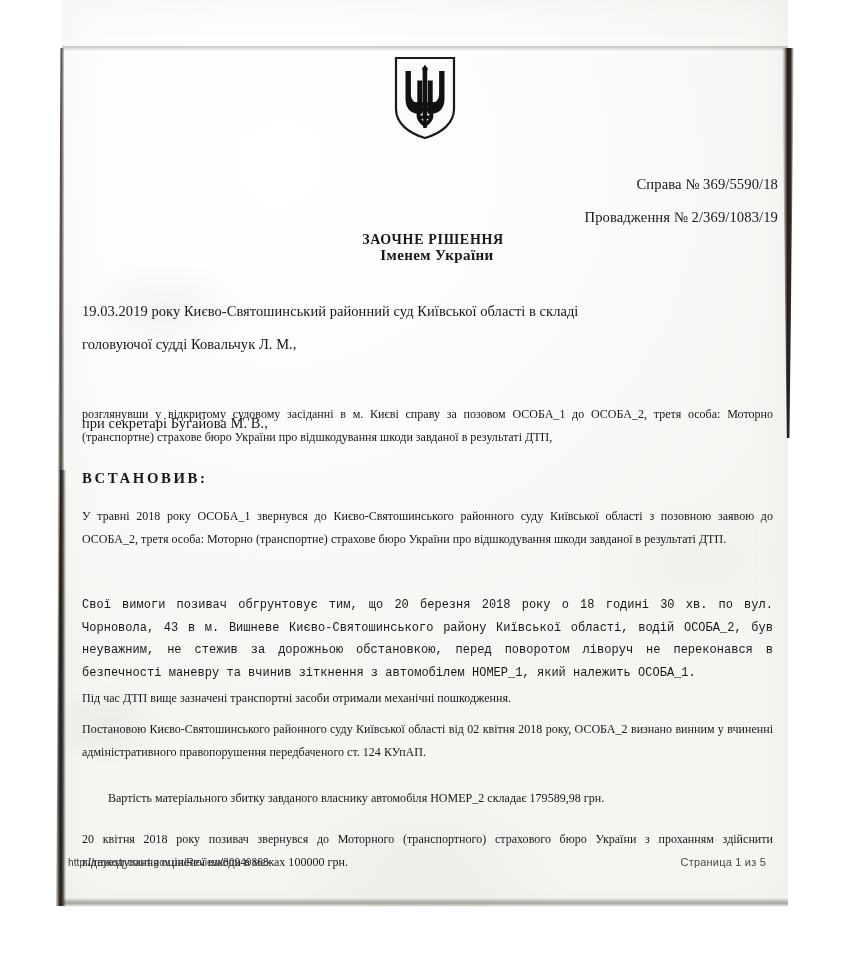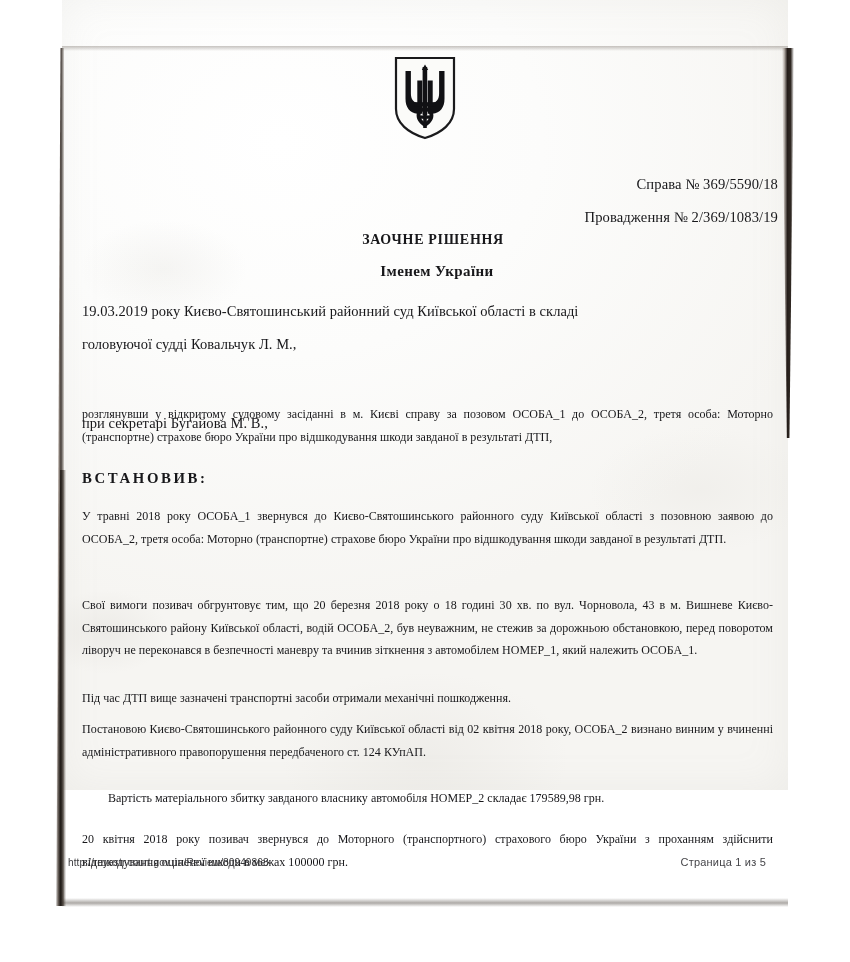--- a/index.html
+++ b/index.html
@@ -14,21 +14,21 @@
     font-family: "Liberation Serif", "DejaVu Serif", serif;
     -webkit-font-smoothing: antialiased;
   }
 
   
   #scan-page {
     position: absolute;
     left: 62px;
     top: 0px;
     width: 726px;
-    height: 790px;
+    height: 906px;
     background:
       radial-gradient(ellipse 80% 60% at 30% 18%, #ffffff 0%, #fcfcfb 45%, #f6f5f2 100%),
       linear-gradient(100deg, #f2f1ed 0%, #fbfbf9 12%, #ffffff 40%, #fdfdfc 72%, #f4f3ef 100%);
     box-shadow: inset 0 0 40px rgba(170,165,155,0.10);
   }
   
   #paper-grain {
     position: absolute;
     left: 0; top: 0; right: 0; bottom: 0;
     background:
@@ -135,21 +135,21 @@
     top: 232px;
     text-align: center;
     font-size: 14px;
     font-weight: bold;
     letter-spacing: 0.7px;
     padding-left: 16px;
   }
   #doc-subtitle {
     position: absolute;
     left: 0; right: 0;
-    top: 263px;
+    top: 247px;
     text-align: center;
     font-size: 15px;
     font-weight: bold;
     letter-spacing: 0.4px;
     padding-left: 24px;
   }
 
   
   .preamble-line {
     position: absolute;
@@ -169,21 +169,21 @@
     left: 20px;
     width: 691px;
     font-size: 12px;
     line-height: 22.6px;
     text-align: justify;
     text-justify: inter-word;
     letter-spacing: 0.02px;
   }
   #par-reviewed   { top: 403px; }
   #par-applied    { top: 505px; }
-  #par-claim      { top: 594px; }
+  #par-claim      { top: 594px; font-family: Liberation Mono, monospace; }
   #par-damage     { top: 687px; }
   #par-ruling     { top: 718px; }
   #par-cost       { top: 787px; margin-left: 26px; }
   #par-request    { top: 828px; }
 
   
   #heading-found {
     position: absolute;
     left: 20px;
     top: 470px;

